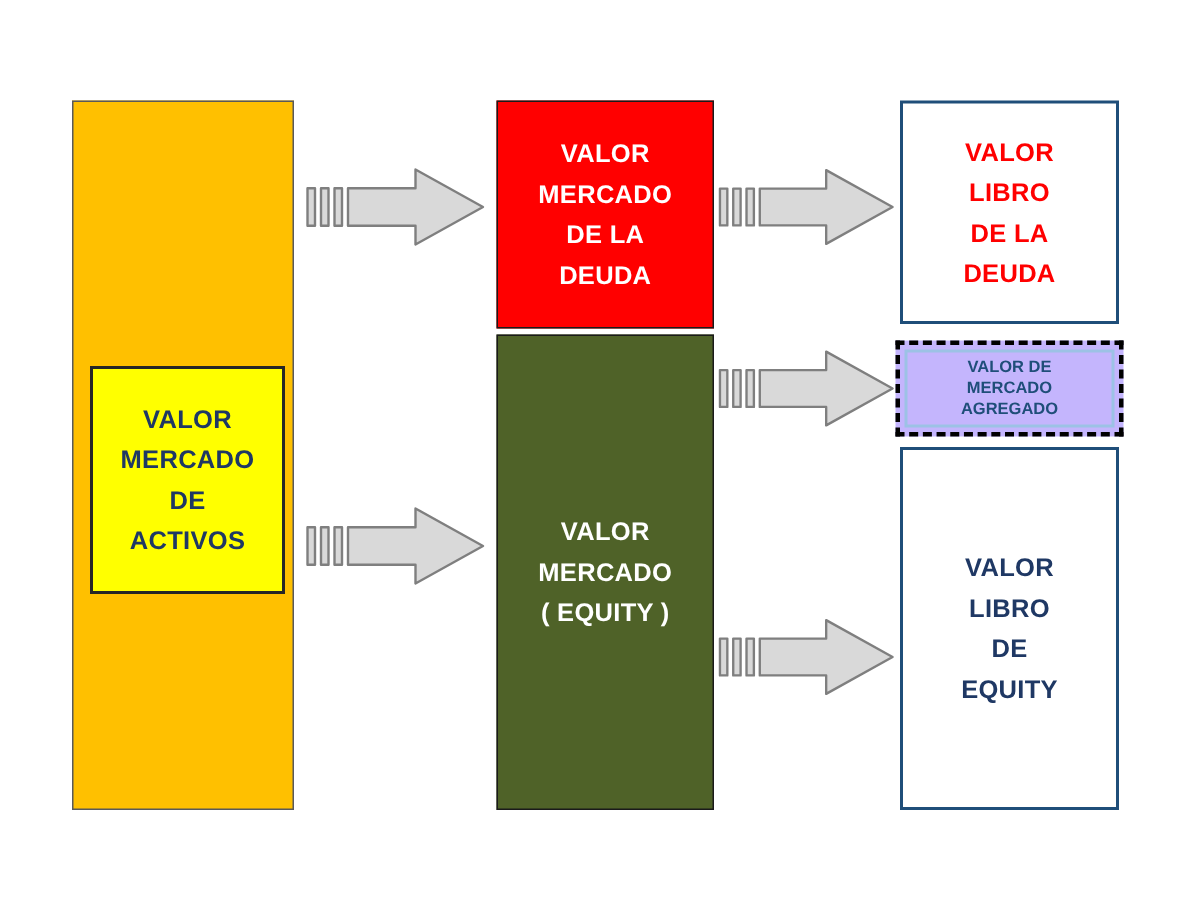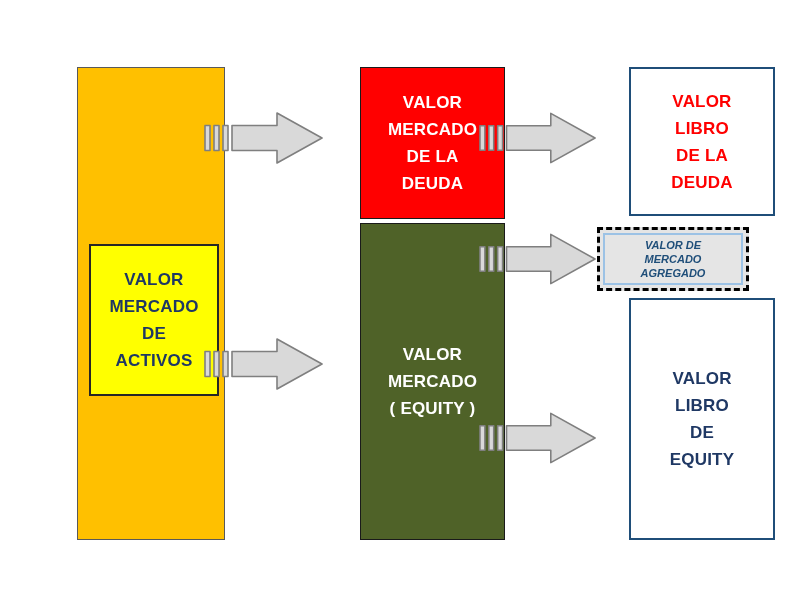--- a/index.html
+++ b/index.html
@@ -16,21 +16,20 @@
     box-sizing: border-box;
     display: flex;
     align-items: center;
     justify-content: center;
     text-align: center;
     font-weight: bold;
     white-space: pre-line;
     font-size: 17px;
     line-height: 27px;
     letter-spacing: 0.2px;
-    margin-left: 29px;
   }
   .gold-panel {
     left: 48px; top: 67px; width: 148px; height: 473px;
     background: #FFC000;
     border: 1px solid #595959;
   }
   .activos {
     left: 60px; top: 244px; width: 130px; height: 152px;
     background: #FFFF00;
     border: 2px solid #262626;
@@ -57,24 +56,23 @@
   .libro-equity {
     left: 600px; top: 298px; width: 146px; height: 242px;
     background: #FFFFFF;
     border: 2px solid #1F4E79;
     color: #1F3864;
   }
   .agregado-outer {
     position: absolute;
     box-sizing: border-box;
     left: 597px; top: 227px; width: 152px; height: 64px;
-    background: #e5e5e5;
+    background: #c4b5fd;
     border: 3px dashed #000000;
     padding: 3px;
-    font-style: italic;
   }
   .agregado-inner {
     box-sizing: border-box;
     width: 100%; height: 100%;
     border: 2px solid #9CC2E5;
     display: flex;
     align-items: center;
     justify-content: center;
     text-align: center;
     font-weight: bold;

